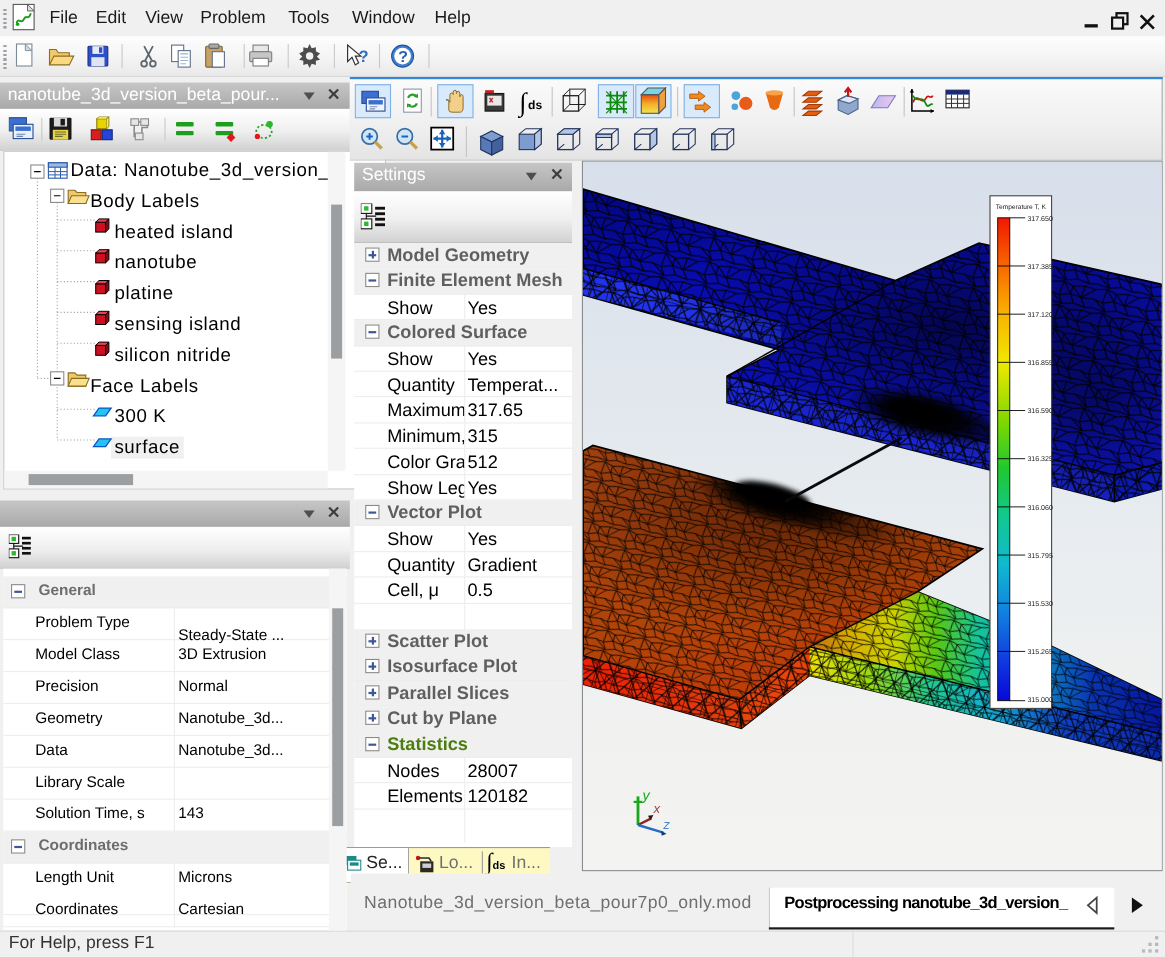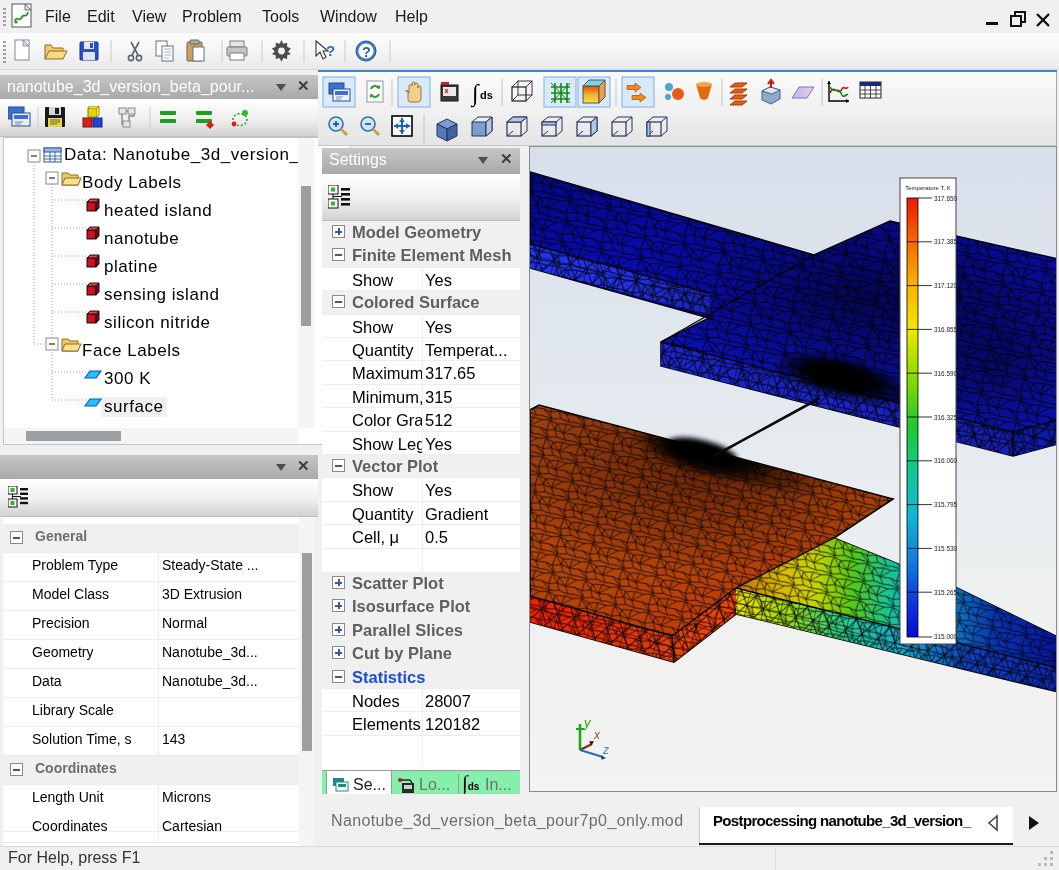--- a/index.html
+++ b/index.html
@@ -285,21 +285,21 @@
         <rect x="12" y="15.8" width="8" height="2.4"></rect>
     </g>
   </svg>
 </div>
 <div class="grid" id="propgrid" style="left:3px;top:517px;width:312px;height:329px">
   <div class="grow ghead" style="top:7px;height:29px">
       <span class="gname" style="left:32px;top:4px;color:#6d6d6d">General</span>
     </div>
   <div class="grow" style="top:36px;height:29px">
       <span class="gname" style="left:29px;top:4px">Problem Type</span>
-      <span class="gval" style="left:159px;top:4px">Steady-State ...</span>
+      <span class="gval" style="left:159px;top:16px">Steady-State ...</span>
     </div>
   <div class="grow" style="top:65px;height:29px">
       <span class="gname" style="left:29px;top:4px">Model Class</span>
       <span class="gval" style="left:159px;top:4px">3D Extrusion</span>
     </div>
   <div class="grow" style="top:94px;height:29px">
       <span class="gname" style="left:29px;top:4px">Precision</span>
       <span class="gval" style="left:159px;top:4px">Normal</span>
     </div>
   <div class="grow" style="top:123px;height:29px">
@@ -630,37 +630,37 @@
       <div class="v"></div>
     </div>
   <div class="grow ghead" style="top:421px;height:24px">
       <span class="gname" style="left:30px;top:2px;color:#5f5f5f">Cut by Plane</span>
     </div>
   <div class="expbox" style="left:10px;top:425px">
       <div class="h"></div>
       <div class="v"></div>
     </div>
   <div class="grow ghead" style="top:445px;height:23px">
-      <span class="gname" style="left:30px;top:2px;color:#1d4ed8">Statistics</span>
+      <span class="gname" style="left:30px;top:2px;color:#4d7c0f">Statistics</span>
     </div>
   <div class="expbox" style="left:10px;top:449px">
       <div class="h"></div>
     </div>
   <div class="grow" style="top:468px;height:23px">
       <span class="gname" style="left:30px;top:3px;width:70px">Nodes</span>
       <span class="gval" style="left:103px;top:3px">28007</span>
     </div>
   <div class="grow" style="top:491px;height:24px">
       <span class="gname" style="left:30px;top:3px;width:70px">Elements</span>
       <span class="gval" style="left:103px;top:3px">120182</span>
     </div>
   <div class="abs" style="left:100px;top:47px;width:1px;height:498px;background:#ededed;z-index:0"></div>
 </div>
 
-<div class="abs" style="left:322px;top:770px;width:198px;height:34px;background:#86efac;border-top:1px solid #9a9a9a">
+<div class="abs" style="left:302px;top:770px;width:198px;height:34px;background:#fef9c3;border-top:1px solid #9a9a9a">
   <div class="abs" style="left:4px;top:0;width:66px;height:32px;background:#fff;border:1px solid #9a9a9a;border-top:none;border-radius:0 0 4px 4px"></div>
   <svg class="abs" style="left:11px;top:7px" width="16" height="14" viewBox="0 0 16 14">
     <rect x="0" y="0" width="11" height="8" fill="#1a8a8a"></rect>
     <rect x="3" y="4" width="12" height="9" fill="#fff" stroke="#1a8a8a"></rect>
     <rect x="5" y="6" width="8" height="3" fill="#1a8a8a"></rect>
   </svg>
   <div class="abs" style="left:31px;top:5px;font-size:16px;color:#222">Se...</div>
   <svg class="abs" style="left:76px;top:6px" width="18" height="18" viewBox="0 0 18 18">
     <rect x="4" y="6" width="12" height="10" fill="#2a2a2a"></rect>
     <rect x="6" y="8" width="8" height="4" fill="#cfcfcf"></rect>

